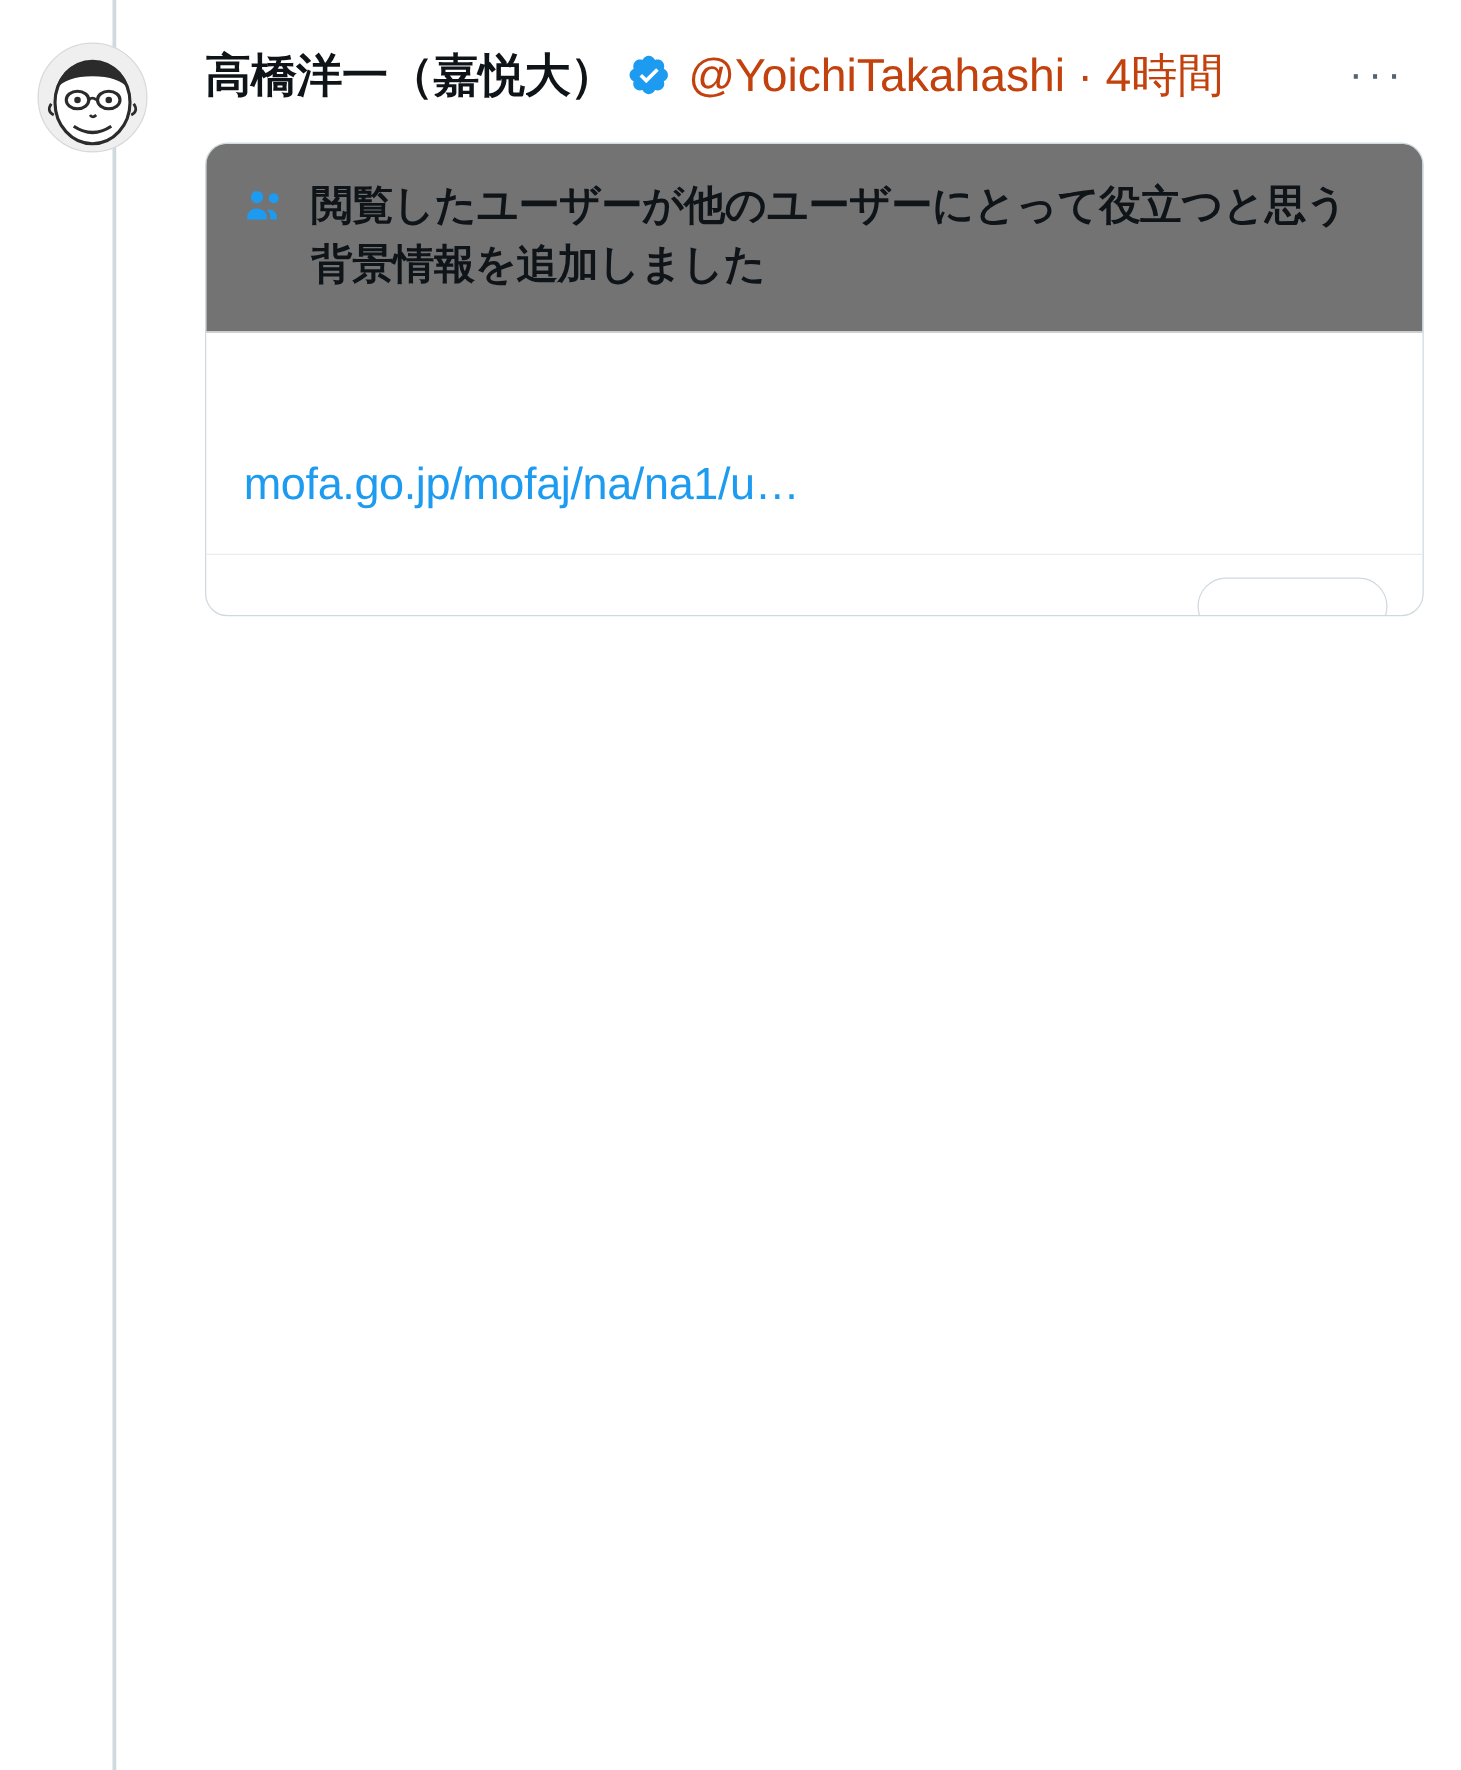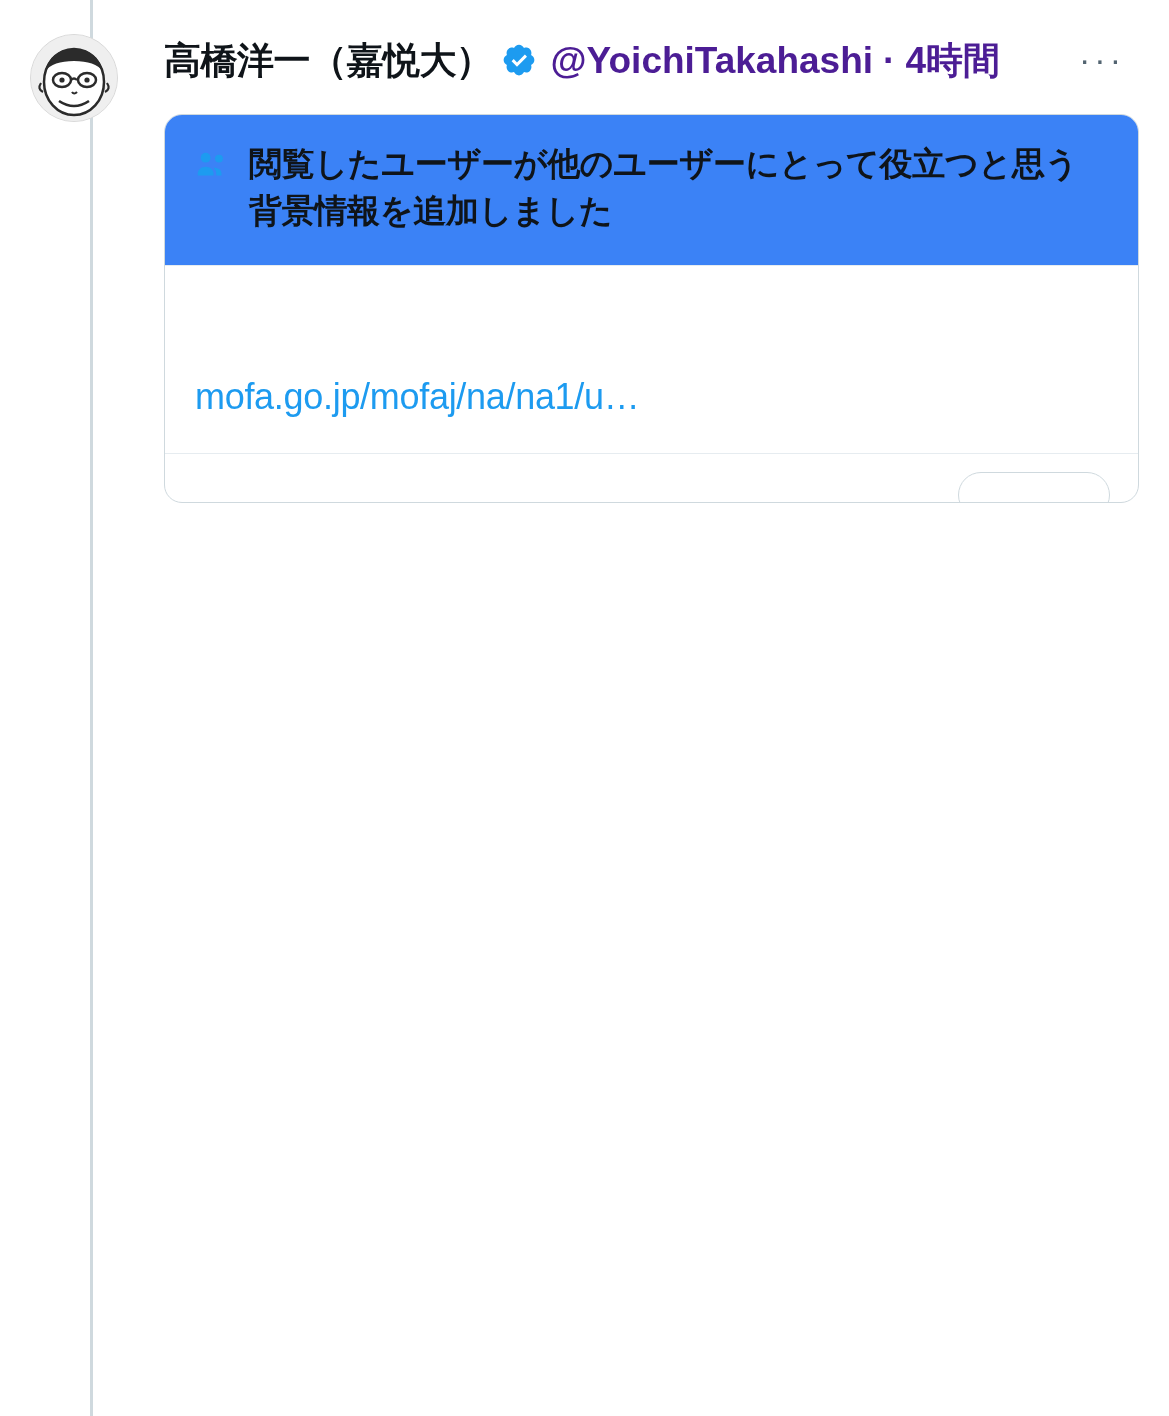--- a/index.html
+++ b/index.html
@@ -81,22 +81,22 @@
   }
 
   .verified-badge {
     display: inline-flex;
     margin-left: 8px;
     flex: 0 0 auto;
   }
 
   .handle, .dot-sep, .timestamp {
     font-size: 37px;
-    color: #4c1d95;
-    font-weight: bold;
+    color: #c2410c;
+    font-weight: normal;
   }
   .handle { margin-left: 14px; }
   .dot-sep { margin: 0 10px; }
 
   .more-btn {
     margin-left: auto;
     color: #536471;
     font-size: 34px;
     line-height: 0.4;
     letter-spacing: 4px;
@@ -116,21 +116,21 @@
   
   .note-card {
     margin-top: 28px;
     border: 1px solid #cfd9de;
     border-radius: 18px;
     overflow: hidden;
     background: #ffffff;
   }
 
   .note-header {
-    background: #3b82f6;
+    background: #737373;
     padding: 26px 28px 30px 28px;
     display: flex;
     align-items: flex-start;
     border-bottom: 1px solid #e6ecf0;
   }
 
   .note-icon {
     flex: 0 0 auto;
     margin-right: 18px;
     margin-top: 4px;
@@ -152,21 +152,21 @@
     white-space: pre-wrap;
     letter-spacing: -0.3px;
     word-break: break-all;
   }
 
   .note-link {
     color: #1d9bf0;
     font-size: 36px;
     text-decoration: none;
     display: inline-block;
-    margin-top: 12px;
+    margin-top: 2px;
     letter-spacing: -0.3px;
   }
 
   .note-footer {
     border-top: 1px solid #e6ecf0;
     height: 48px;
     position: relative;
   }
   .note-pill {
     position: absolute;

